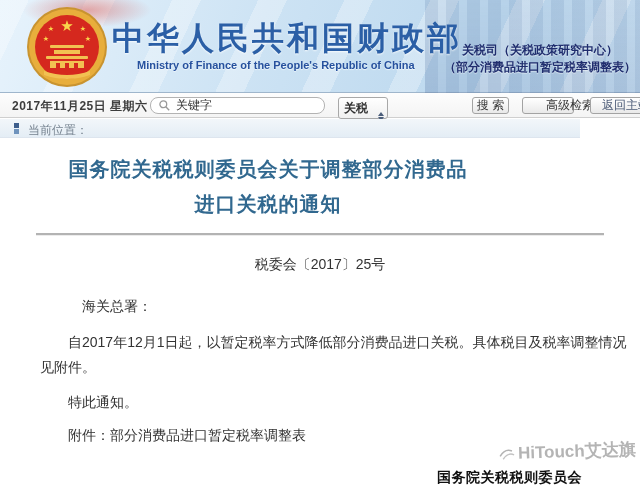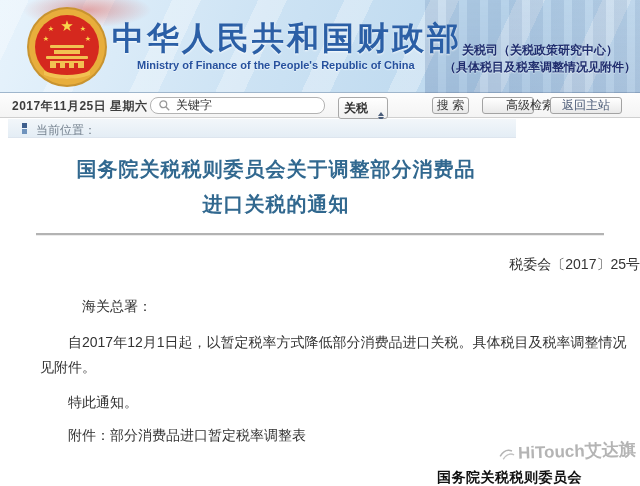--- a/index.html
+++ b/index.html
@@ -79,49 +79,49 @@
   .scope-select .txt { font-size:12px; color:#333; flex:1 1 auto; }
   .updown { display:flex; flex-direction:column; gap:1px; }
   .updown i { display:block; width:0; height:0; border-left:3px solid transparent; border-right:3px solid transparent; }
   .updown .up { border-bottom:4px solid #4a5d7a; }
   .updown .dn { border-top:4px solid #4a5d7a; }
   .tb-btn {
     position:absolute; top:4px; height:17px;
     background:linear-gradient(180deg,#ffffff,#e9e9e9);
     border:1px solid #a3a3a3; border-radius:3px;
     font-size:12px; color:#3a3a3a; font-family:inherit;
-    line-height:13px; text-align:center; padding:0; cursor:pointer; white-space:nowrap;
+    line-height:13px; text-align:center; padding:0; cursor:pointer; white-space:nowrap;margin-left:40px;
   }
   .btn-search  { left:432px; width:37px; }
   .btn-adv     { left:482px; width:52px;padding-left:23px; }
   .btn-back    { left:550px; width:72px; color:#4a5a76; }
 
   
   .breadcrumb {
-    position:absolute; left:8px; top:119px; width:508px; height:19px;
+    position:absolute; left:0; top:119px; width:580px; height:19px;
     background:linear-gradient(180deg,#f2f6fa,#e4edf5);
     border-bottom:1px solid #dde5ee;
   }
   .bc-icon { position:absolute; left:14px; top:4px; width:5px; height:11px; }
   .bc-icon b { display:block; width:5px; height:5px; background:#3d5e8c; margin-bottom:1px; }
   .bc-icon b:last-child { background:#6f93bd; }
   .bc-label { position:absolute; left:28px; top:3px; font-size:12px; color:#75828f; }
   .bc-path  { position:absolute; left:92px; top:3px; font-size:12px; color:#333; font-weight:bold; cursor:pointer; }
 
   
   .doc-title {
-    position:absolute; left:8px; top:152px; width:536px; text-align:center;
+    position:absolute; left:0; top:152px; width:536px; text-align:center;
     font-size:20px; font-weight:bold; color:#31688f; line-height:35px; letter-spacing:1px;
   }
   .divider {
     position:absolute; left:36px; top:233px; width:568px; height:2px;
     background:#b3b3b3; box-shadow:0 1px 0 #ececec;
   }
   .doc-number {
-    position:absolute; left:0; top:256px; width:640px; text-align:right;
+    position:absolute; left:0; top:256px; width:640px; text-align:center;
     font-size:14px; color:#333;
   }
   .body-block { position:absolute; left:40px; width:588px; font-size:14px; color:#333; line-height:25px; }
   .recipient  { top:294px;margin-left:42px; }
   .paragraph  { top:330px; text-indent:2em; }
   .closing    { top:390px; text-indent:2em; }
   .attachment { top:423px; text-indent:2em; }
   .signature {
     position:absolute; right:58px; top:455px;
     font-size:14px; font-weight:bold; color:#111; letter-spacing:.5px;margin-top:14px;
@@ -159,21 +159,21 @@
       <rect x="30" y="58" width="4" height="5" fill="#d5281e"></rect>
       <rect x="39" y="58" width="4" height="5" fill="#d5281e"></rect>
       <rect x="48" y="58" width="4" height="5" fill="#d5281e"></rect>
       <path d="M18 66 Q41 74 64 66 L64 70 Q41 78 18 70 Z" fill="#f2c152"></path>
     </svg>
 
     <div class="org-cn">中华人民共和国财政部</div>
     <div class="org-en">Ministry of Finance of the People's Republic of China</div>
     <div class="dept">
       <div>关税司（关税政策研究中心）</div>
-      <div>（具体税目及税率调整情况见附件）</div>
+      <div>（部分消费品进口暂定税率调整表）</div>
     </div>
   </div>
 
   <div class="toolbar">
     <div class="tb-date">2017年11月25日 星期六</div>
 
     <div class="search-box">
       <svg width="11" height="11" viewBox="0 0 11 11">
         <circle cx="4.3" cy="4.3" r="3.4" fill="none" stroke="#999" stroke-width="1.3"></circle>
         <line x1="7" y1="7" x2="10.2" y2="10.2" stroke="#999" stroke-width="1.4"></line>

